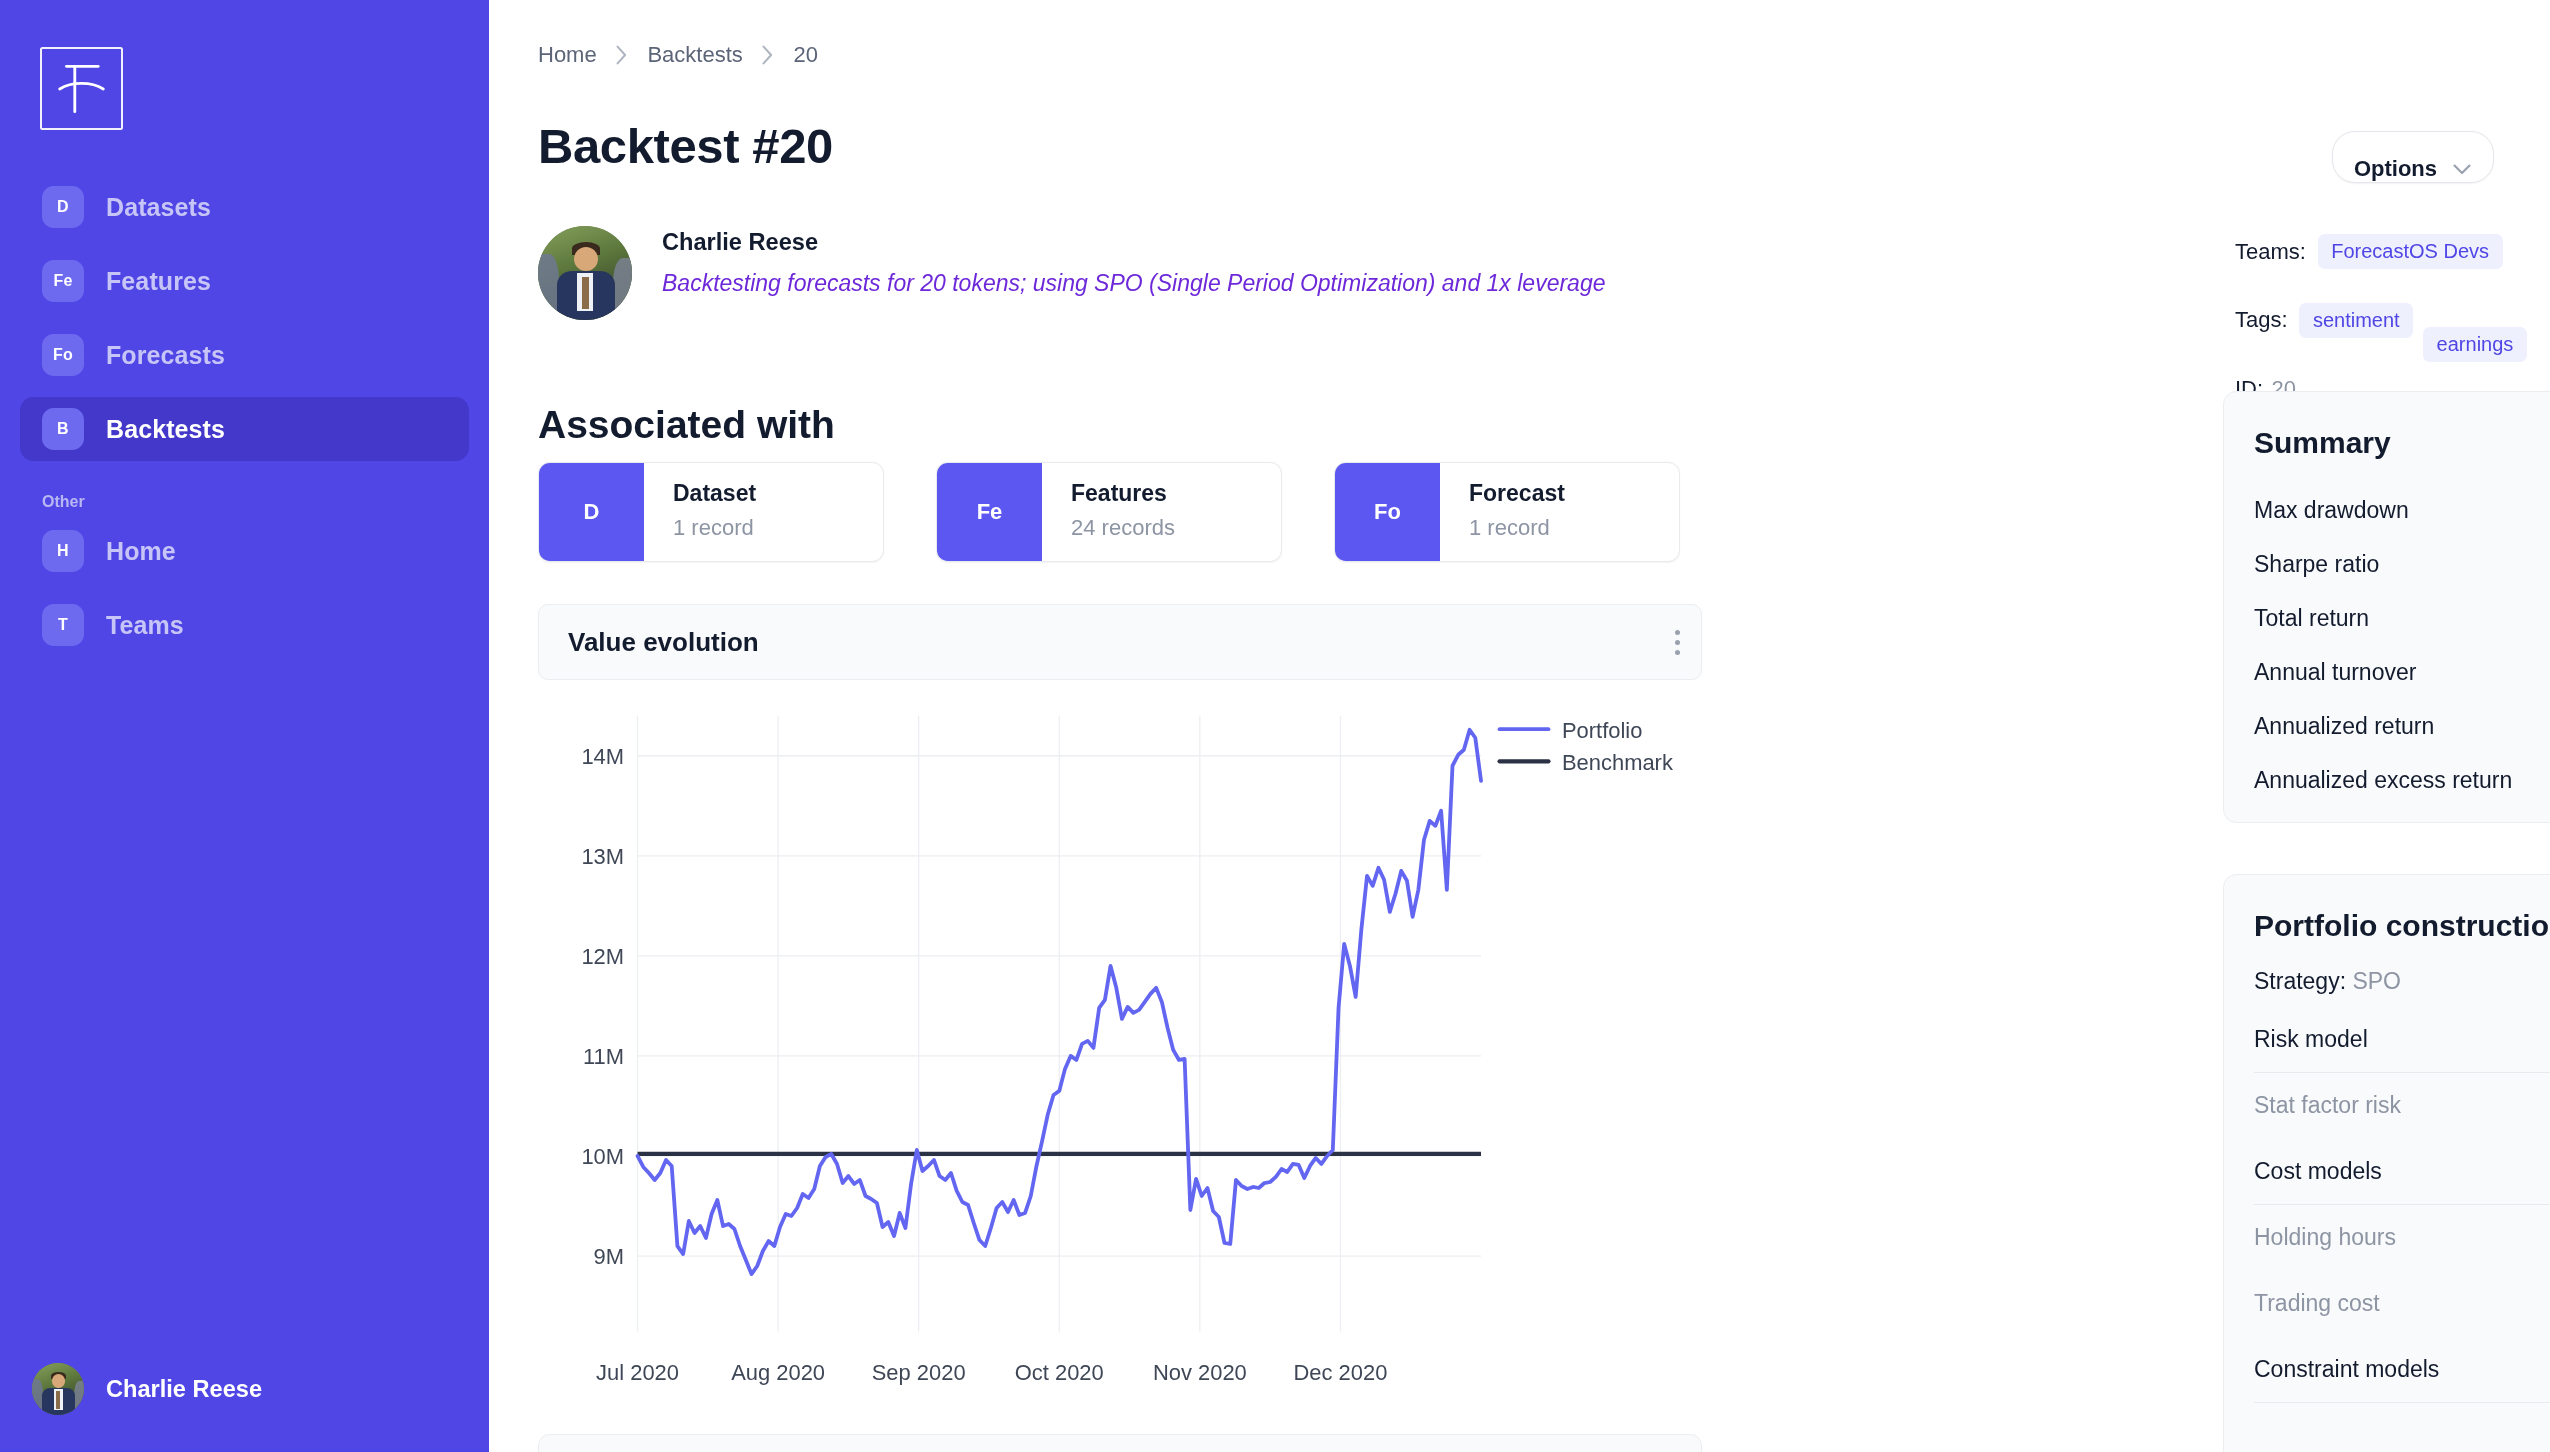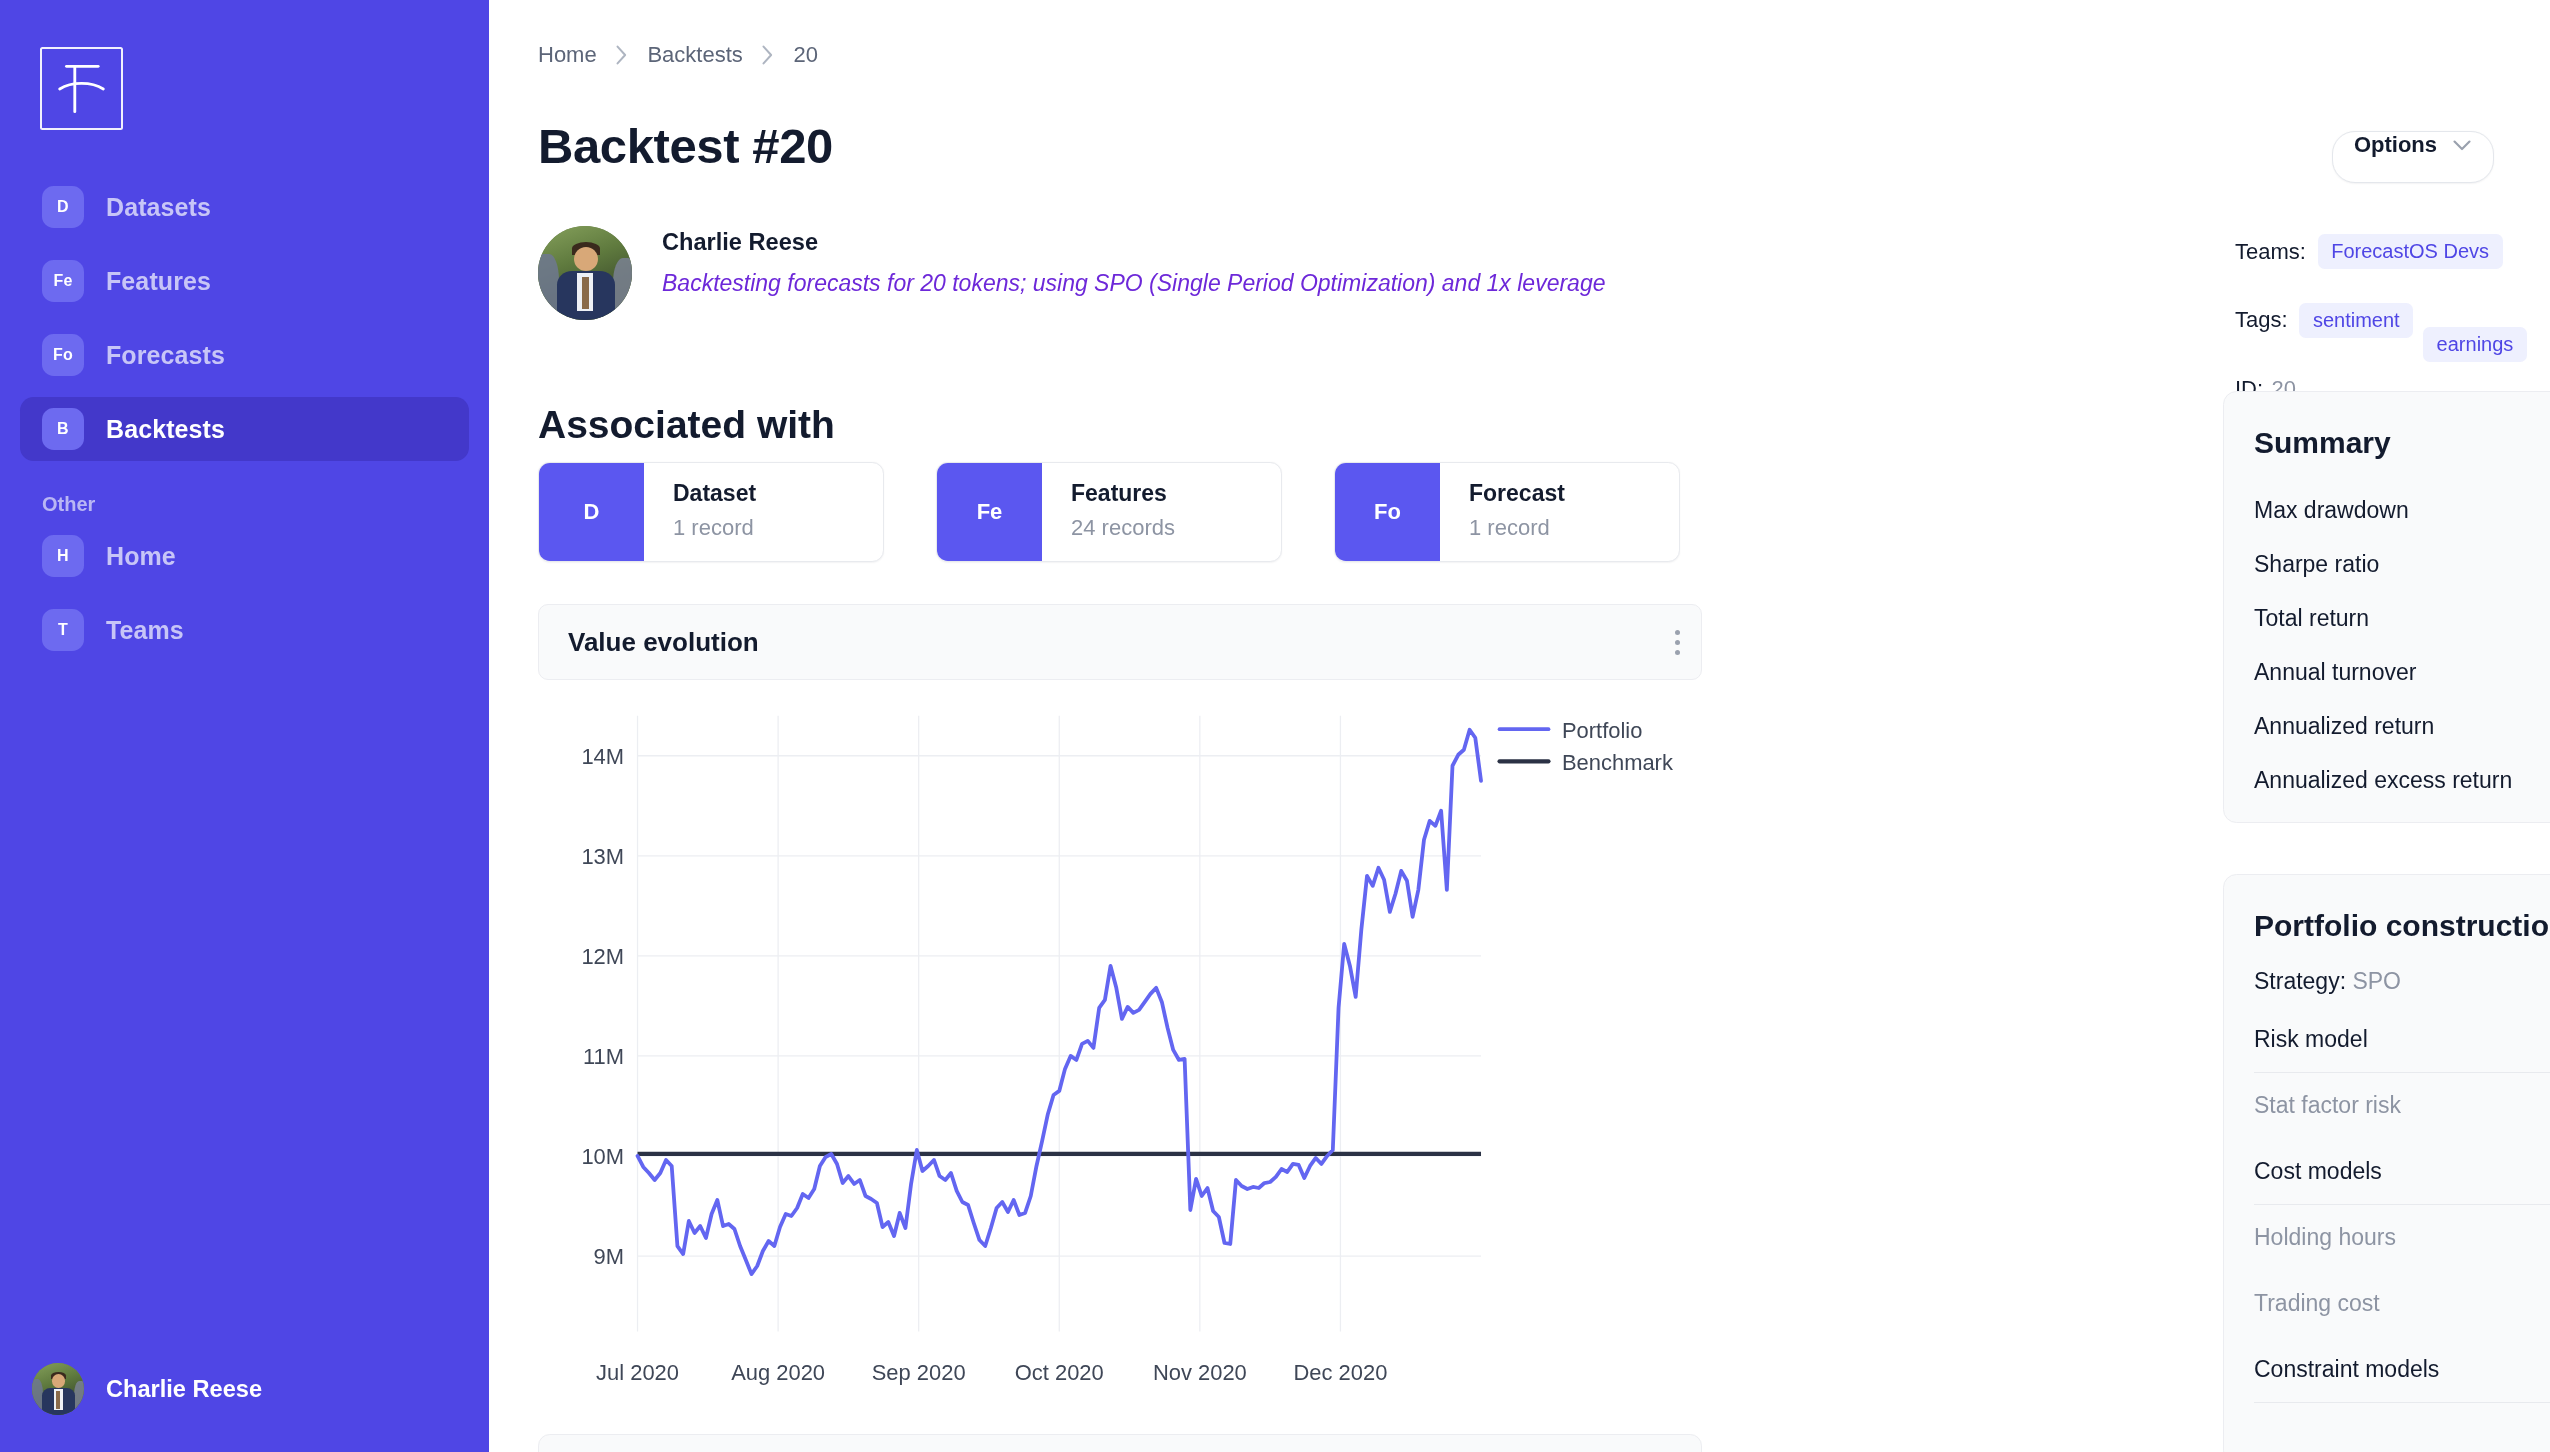--- a/index.html
+++ b/index.html
@@ -48,21 +48,21 @@
   }
   .nav-label {
     margin-left: 22px;
     font-size: 25px; font-weight: 700;
     color: #c7c5f7;
     letter-spacing: 0.1px;
   }
   .nav-item.active .nav-label { color: #ffffff; }
   .nav-section {
     margin: 32px 0 8.4px 22px;
-    font-size: 20px; font-weight: 700;
+    font-size: 16px; font-weight: 700;
     color: #b9b6f4;
   }
   .sb-user {
     position: absolute; left: 32px; bottom: 37px;
     display: flex; align-items: center;
   }
   .sb-user .avatar { width: 52px; height: 52px; flex:0 0 52px; }
   .sb-user .name {
     margin-left: 22px;
     font-size: 23.6px; font-weight: 700; color: #ffffff;
@@ -103,21 +103,21 @@
     position: absolute; left: 49px; top: 118px;
     font-size: 49px; font-weight: 700; color: #131b2e;
     letter-spacing: -0.4px;
   }
 
   .options-btn {
     position: absolute; right: 56px; top: 131px;
     width: 162px; height: 52px;
     border: 1.7px solid #e4e7ec; border-radius: 23px;
     background: #fff;
-    display: flex; align-items: flex-start; justify-content: center; gap: 15px;
+    display: flex; align-items: flex-end; justify-content: center; gap: 15px;
     font-size: 22px; font-weight: 700; color: #131b2e;
     cursor: pointer;
     box-shadow: 0 0.8px 1.7px rgba(16,24,40,.05);
   }
 
   .author-block {
     position: absolute; left: 49px; top: 226px;
     display: flex; align-items: flex-start;
   }
   .author-block .avatar { width: 94px; height: 94px; flex: 0 0 94px; }

